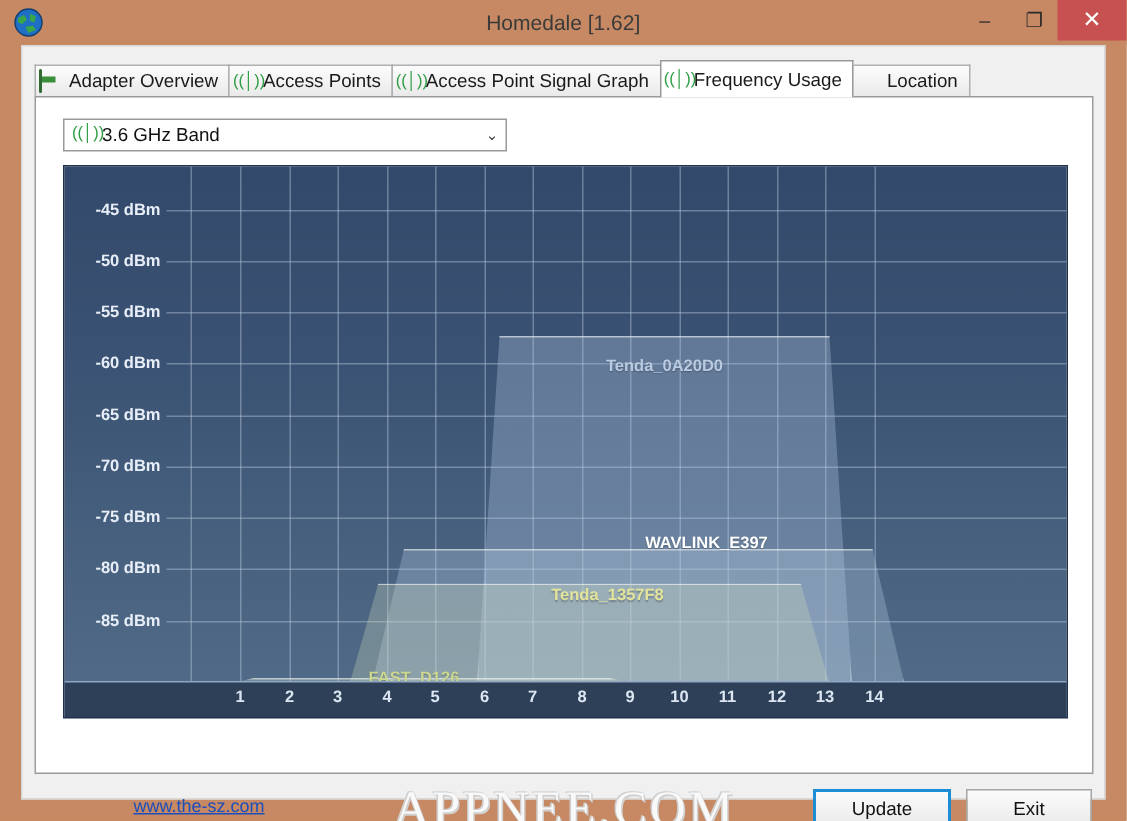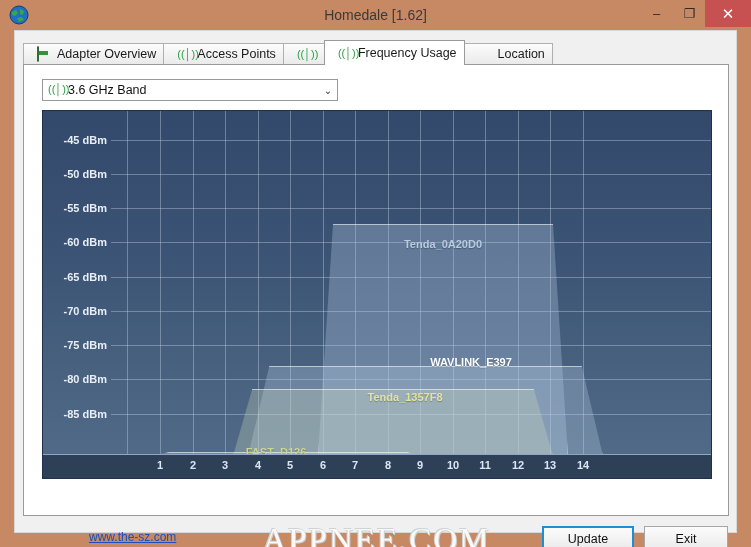--- a/index.html
+++ b/index.html
@@ -88,21 +88,21 @@
     height: 24px;
     width: 706px;
     display: flex;
     align-items: flex-end;
   }
   .tab {
     position: relative;
     height: 22px;
     display: flex;
     align-items: center;
-    padding: 0 7px 0 13px;
+    padding: 0 7px 0 2px;
     background: linear-gradient(#fcfcfc, #e9e9e9);
     border: 1px solid #b0b0b0;
     border-bottom: none;
     margin-right: -1px;
     font-size: 12.5px;
     color: #1a1a1a;
     white-space: nowrap;
     cursor: default;
   }
   .tab.active {
@@ -336,20 +336,21 @@
         <div class="tab">
           <span class="ticon">
             <span class="icon-wifi">((│))</span>
           </span>
           <span class="tlabel">Access Points</span>
         </div>
         <div class="tab">
           <span class="ticon">
             <span class="icon-wifi">((│))</span>
           </span>
+          <span class="tlabel">Access Point Signal Graph</span>
         </div>
         <div class="tab active">
           <span class="ticon">
             <span class="icon-wifi">((│))</span>
           </span>
           <span class="tlabel">Frequency Usage</span>
         </div>
         <div class="tab">
           <span class="ticon"><span class="icon-pin"></span></span>
           <span class="tlabel">Location</span>

